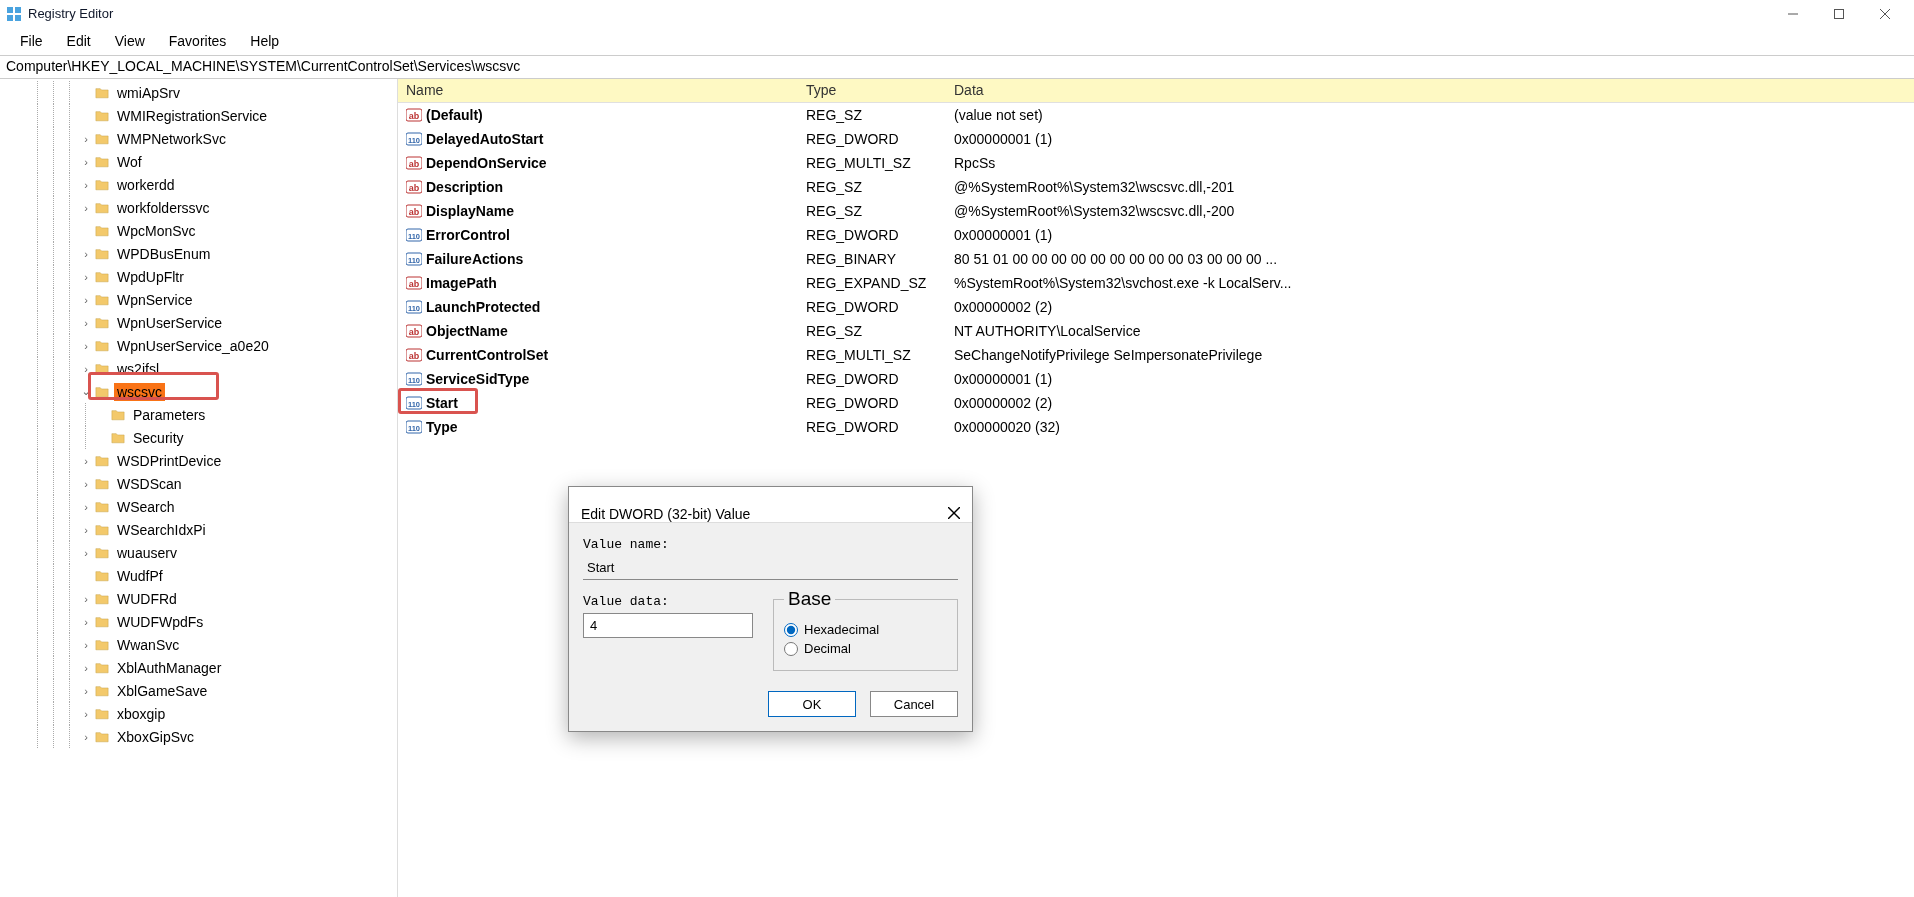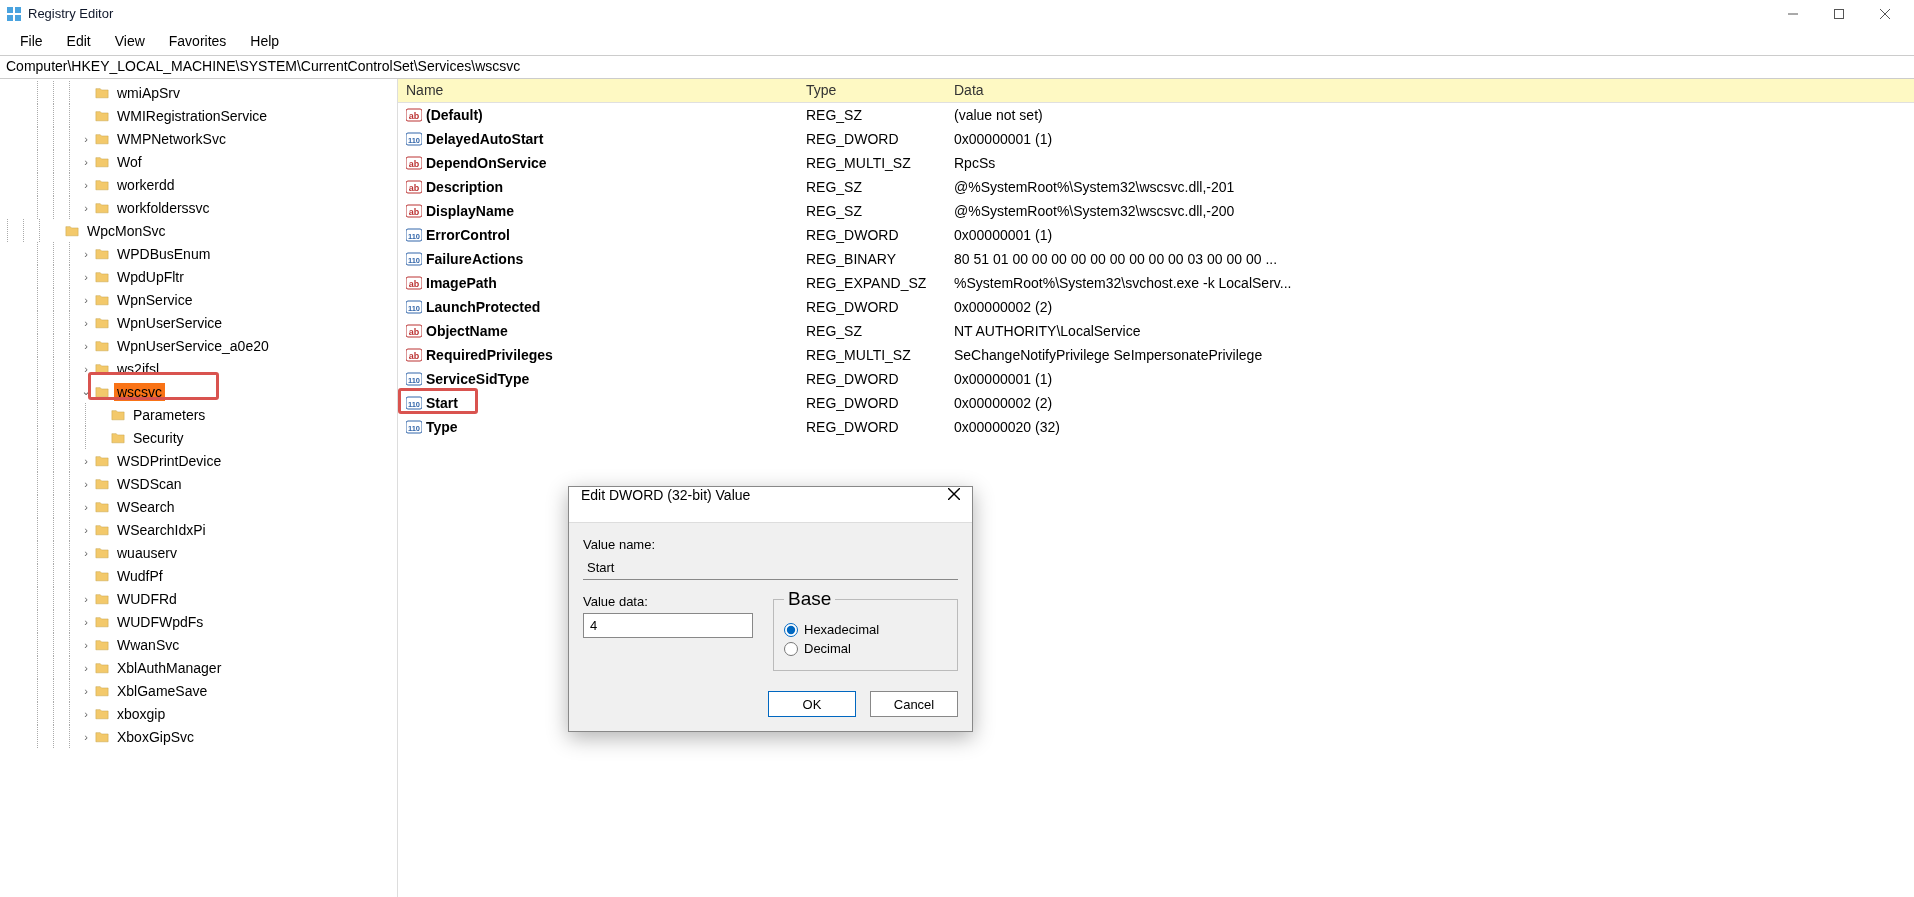--- a/index.html
+++ b/index.html
@@ -51,25 +51,25 @@
 .list-row .val-icon { width: 16px; height: 16px; margin-right: 4px; flex-shrink: 0; }
 .cell-name { width: 400px; display: flex; align-items: center; font-weight: bold; }
 .cell-type { width: 148px; }
 .cell-data { flex: 1; }
 
 
 .hl { position: absolute; border: 3px solid #d9534f; border-radius: 3px; pointer-events: none; }
 
 
 .dialog { position: absolute; left: 568px; top: 486px; width: 405px; background: #f0f0f0; border: 1px solid #888; box-shadow: 0 6px 20px rgba(0,0,0,0.3); }
-.dialog-title { height: 36px; display: flex; align-items: flex-start; padding: 0 12px; background: #fff; border-bottom: 1px solid #ddd; gap: 16px; }
+.dialog-title { height: 36px; display: flex; align-items: flex-end; padding: 0 12px; background: #fff; border-bottom: 1px solid #ddd; gap: 16px; }
 .dialog-title .t { flex: 1; font-size: 14px; }
 .dialog-title .close { width: 32px; text-align: right; }
 .dialog-body { padding: 14px 14px 10px 14px; font-size: 13px; }
-.dlg-label { margin-bottom: 4px; }
+.dlg-label { margin-bottom: 4px; font-family: Liberation Mono, monospace; }
 .dlg-input-ro { width: 100%; border: none; border-bottom: 1px solid #888; background: #f0f0f0; padding: 4px 4px; font-size: 13px; outline: none; }
 .dlg-row2 { display: flex; gap: 20px; margin-top: 14px; align-items: flex-start; }
 .dlg-col-left { flex: 0 0 170px; }
 .dlg-col-right { flex: 1; }
 .dlg-input { width: 100%; border: 1px solid #888; background: #fff; padding: 4px 6px; font-size: 13px; outline: none; }
 .fieldset { border: 1px solid #bbb; padding: 8px 10px 10px 10px; margin-top: -6px; }
 .fieldset legend { font-size: 19px; padding: 0 4px; }
 .radio-row { display: flex; align-items: center; gap: 6px; margin: 4px 0; font-size: 13px; }
 .radio-row input[type=radio] { width: 14px; height: 14px; accent-color: #0067c0; }
 .dlg-buttons { display: flex; justify-content: flex-end; gap: 14px; padding: 10px 14px 14px 14px; }
@@ -174,21 +174,21 @@
         <div class="tree-row" style="padding-left: 30px;">
           <span class="vguide"></span>
           <span class="vguide"></span>
           <span class="vguide"></span>
           <span class="chevron">›</span>
           <span class="folder"><svg viewBox="0 0 16 16" width="16" height="14">
               <use href="#folder-icon"></use>
             </svg></span>
           <span class="label">workfolderssvc</span>
         </div>
-        <div class="tree-row" style="">
+        <div class="tree-row" style="padding-left: 30px;">
           <span class="vguide"></span>
           <span class="vguide"></span>
           <span class="vguide"></span>
           <span class="chevron blank">›</span>
           <span class="folder"><svg viewBox="0 0 16 16" width="16" height="14">
               <use href="#folder-icon"></use>
             </svg></span>
           <span class="label">WpcMonSvc</span>
         </div>
         <div class="tree-row" style="padding-left: 30px;">
@@ -520,21 +520,21 @@
             <span>ObjectName</span>
           </div>
           <div class="cell cell-type">REG_SZ</div>
           <div class="cell cell-data">NT AUTHORITY\LocalService</div>
         </div>
         <div class="list-row">
           <div class="cell cell-name">
             <span class="val-icon"><svg viewBox="0 0 16 16" width="16" height="16">
                 <use href="#val-ab"></use>
               </svg></span>
-            <span>RequiredPrivileges</span>
+            <span>CurrentControlSet</span>
           </div>
           <div class="cell cell-type">REG_MULTI_SZ</div>
           <div class="cell cell-data">SeChangeNotifyPrivilege SeImpersonatePrivilege</div>
         </div>
         <div class="list-row">
           <div class="cell cell-name">
             <span class="val-icon"><svg viewBox="0 0 16 16" width="16" height="16">
                 <use href="#val-dw"></use>
               </svg></span>
             <span>ServiceSidType</span>

